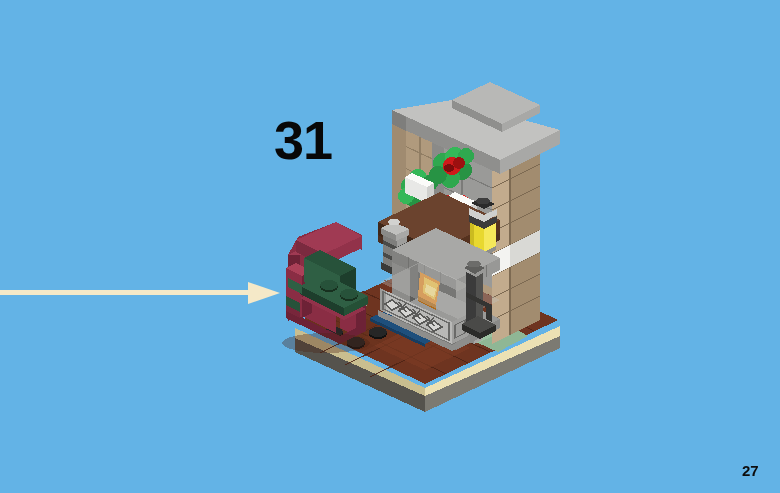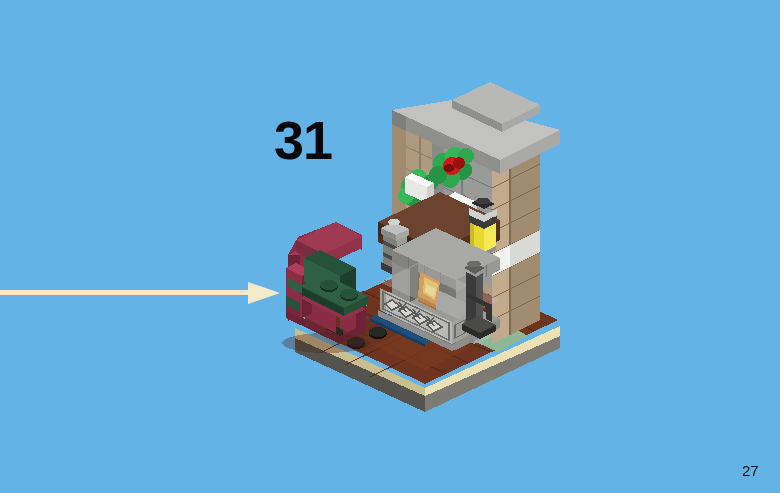--- a/index.html
+++ b/index.html
@@ -35,21 +35,21 @@
     user-select: none;
   }
 
   
   #page-number {
     position: absolute;
     left: 742px;
     top: 462px;
     font-family: "Liberation Sans", sans-serif;
     font-size: 15px;
-    font-weight: normal;
+    font-weight: bold;
     color: #0d0d0d;
   }
 
   
   #arrow {
     position: absolute;
     left: 0px;
     top: 276px;
     width: 280px;
     height: 34px;

